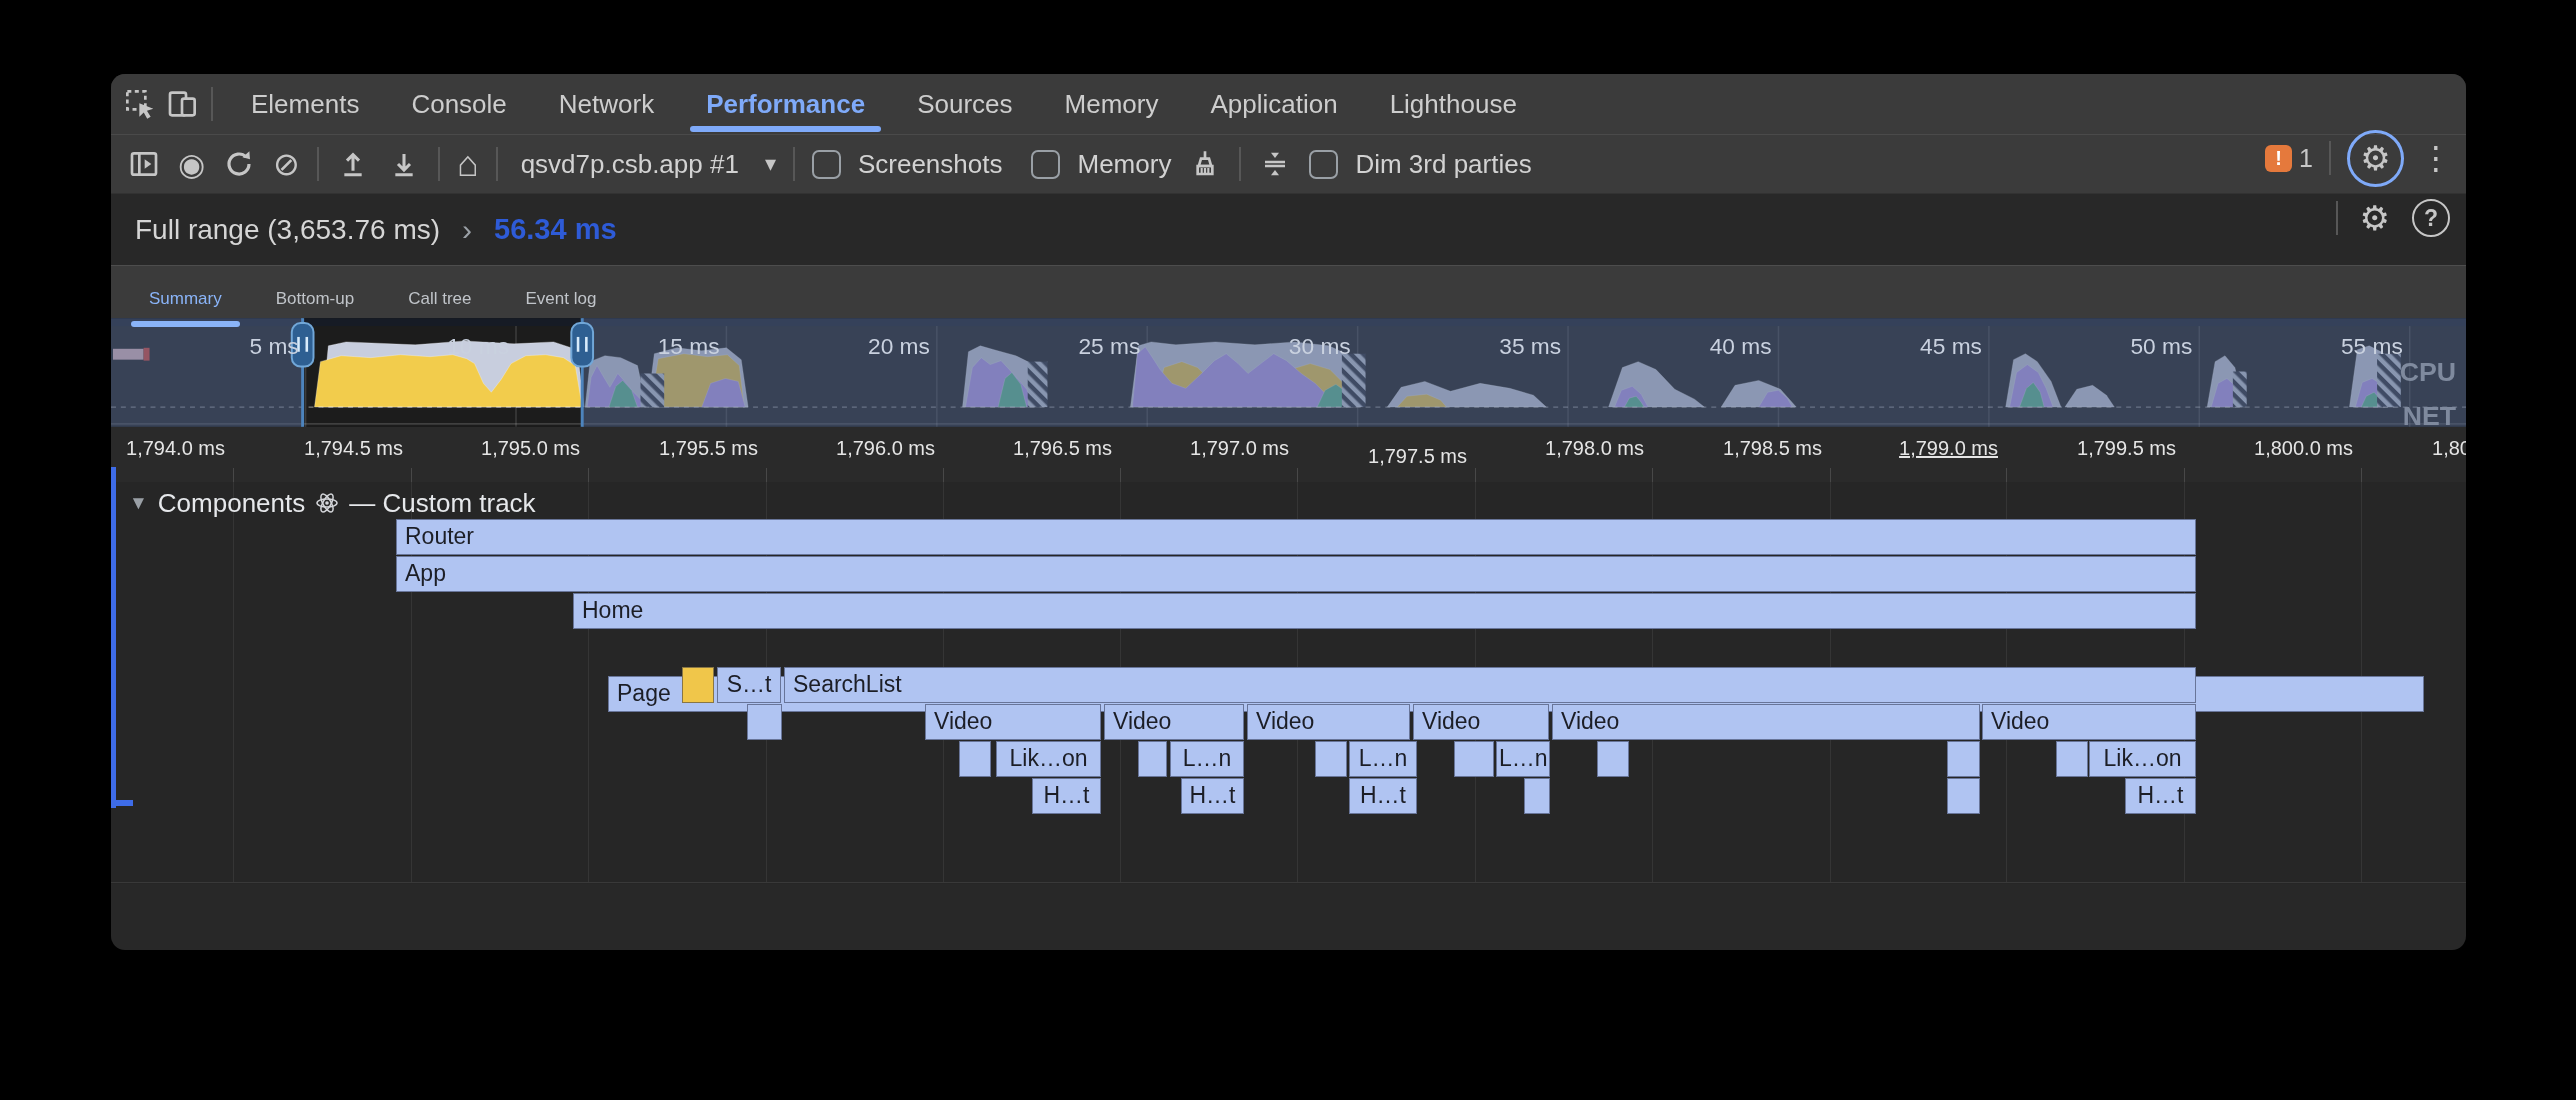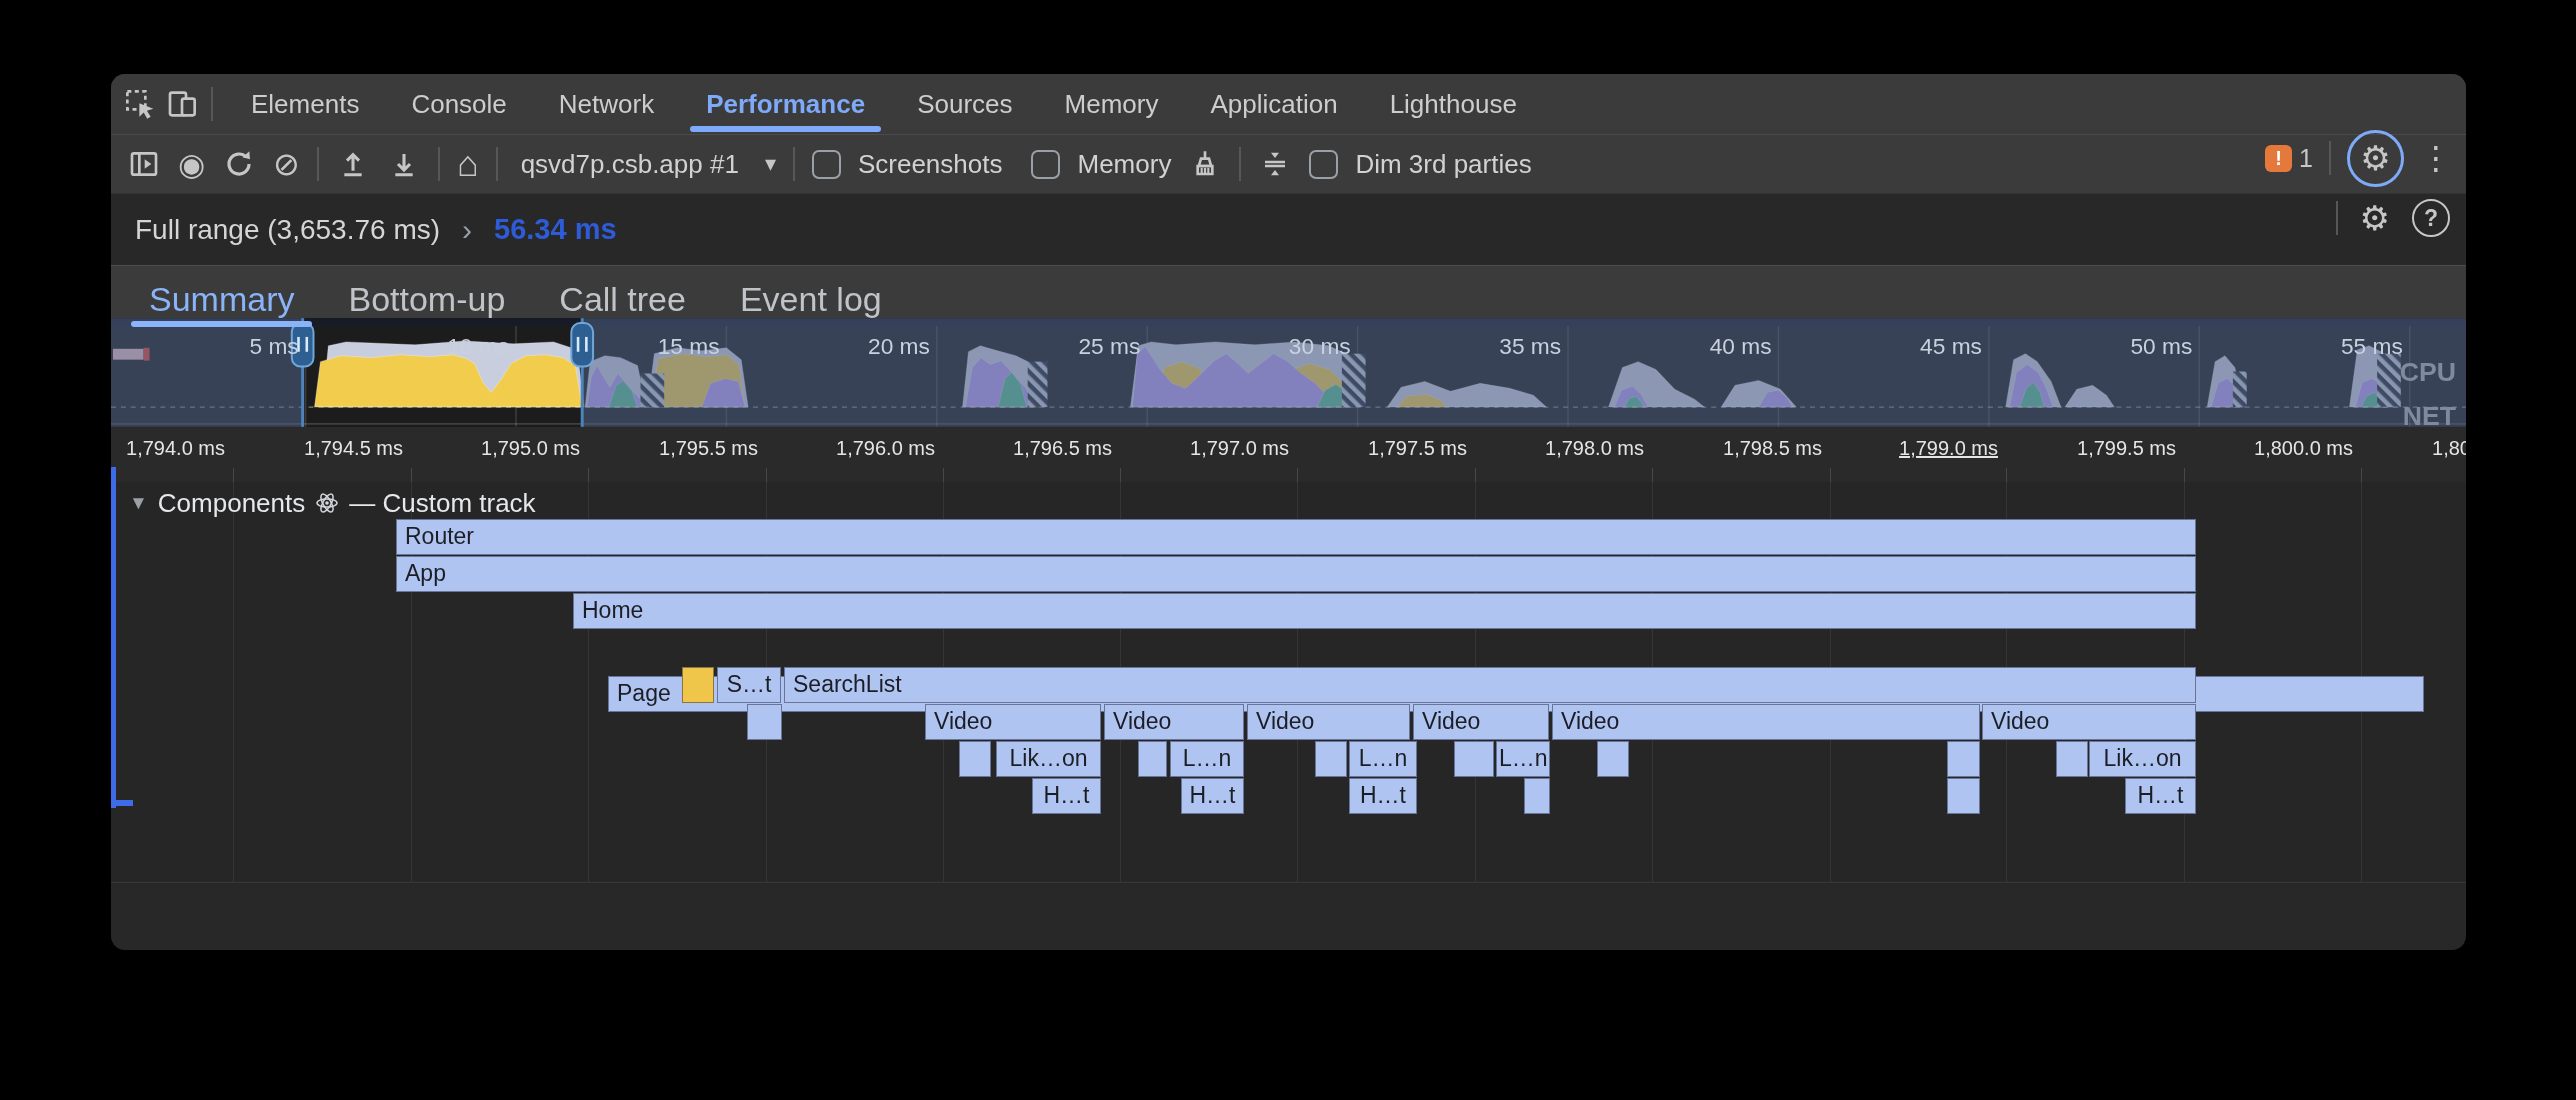--- a/index.html
+++ b/index.html
@@ -56,21 +56,21 @@
        box-sizing:border-box;font-size:23px;color:#1c1e26;line-height:33px;white-space:nowrap;
        overflow:hidden;padding:0 8px;}
   .bar.small{text-align:center;padding:0 2px;}
   .bar.yellow{background:#f0c64a;}
   #flameline{position:absolute;left:0;top:400px;width:100%;height:1px;background:rgba(255,255,255,.09);}
   #accent{left:0;top:393px;width:5px;height:341px;background:#3e6ce8;}
   #accent2{left:0;top:726px;width:22px;height:6px;background:#3e6ce8;}
   
   #bottomtabs{left:0;top:810px;width:100%;height:66px;background:#3b3b3b;border-top:1px solid #4d4d4d;
               display:flex;align-items:center;padding-left:16px;gap:10px;}
-  .btab{height:100%;display:flex;align-items:center;padding:0 22px;color:#c0c4c9;font-size:34px;position:relative;}
+  .btab{height:100%;display:flex;align-items:center;padding:0 22px;color:#c0c4c9;font-size:17px;position:relative;}
   .btab.active{color:#8ab4f8;}
   .btab .under{position:absolute;left:4px;right:4px;bottom:5px;height:6px;border-radius:4px;background:#8ab4f8;}
   svg.icon{display:block;}
 </style>
 </head>
 <body>
 
 <div id="win" class="abs">
 
 
@@ -277,21 +277,21 @@
       <div class="rlabel" style="left: 323px;">1,795.0 ms</div>
       <div class="rtick" style="left: 477px;"></div>
       <div class="rlabel" style="left: 501px;">1,795.5 ms</div>
       <div class="rtick" style="left: 655px;"></div>
       <div class="rlabel" style="left: 678px;">1,796.0 ms</div>
       <div class="rtick" style="left: 832px;"></div>
       <div class="rlabel" style="left: 855px;">1,796.5 ms</div>
       <div class="rtick" style="left: 1009px;"></div>
       <div class="rlabel" style="left: 1032px;">1,797.0 ms</div>
       <div class="rtick" style="left: 1186px;"></div>
-      <div class="rlabel" style="left: 1210px;">1,797.5 ms</div>
+      <div class="rlabel" style="left: 1210px; margin-top: 8px;">1,797.5 ms</div>
       <div class="rtick" style="left: 1364px;"></div>
       <div class="rlabel" style="left: 1387px;">1,798.0 ms</div>
       <div class="rtick" style="left: 1541px;"></div>
       <div class="rlabel" style="left: 1565px;">1,798.5 ms</div>
       <div class="rtick" style="left: 1719px;"></div>
       <div class="rlabel" style="left: 1741px; text-decoration: underline;">1,799.0 ms</div>
       <div class="rtick" style="left: 1895px;"></div>
       <div class="rlabel" style="left: 1919px;">1,799.5 ms</div>
       <div class="rtick" style="left: 2073px;"></div>
       <div class="rlabel" style="left: 2096px;">1,800.0 ms</div>

